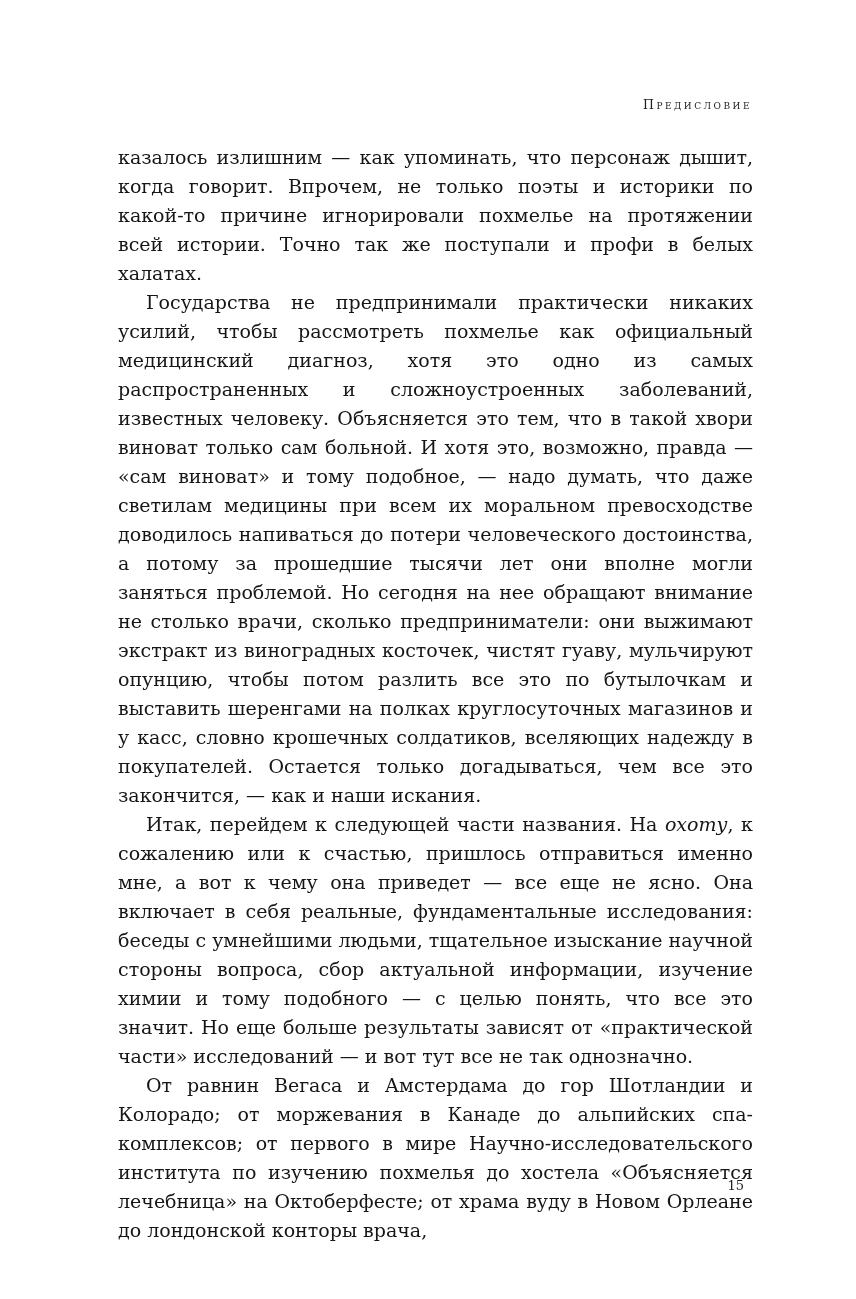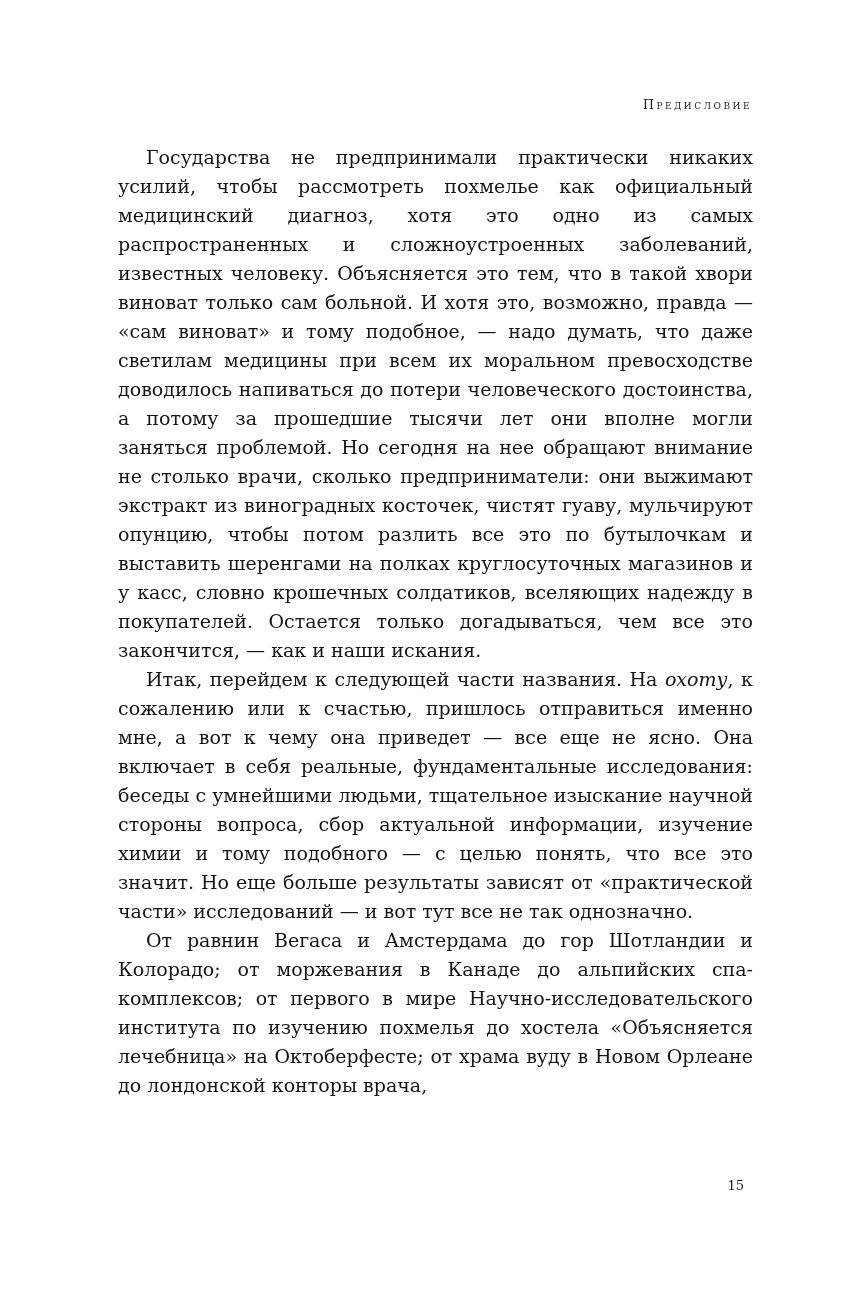--- a/index.html
+++ b/index.html
@@ -55,20 +55,21 @@
 </style>
 </head>
 <body>
 
 <div class="page">
 
   <div class="running-head">Предисловие</div>
 
   <div class="text-block">
 
+    <p class="no-indent">казалось излишним — как упоминать, что персонаж дышит, когда говорит. Впрочем, не только поэты и историки по какой-то причине игнорировали похмелье на протяжении всей истории. Точно так же поступали и профи в белых халатах.</p>
 
     <p>Государства не предпринимали практически никаких усилий, чтобы рассмотреть похмелье как официальный медицинский диагноз, хотя это одно из самых распространенных и сложноустроенных заболеваний, известных человеку. Объясняется это тем, что в такой хвори виноват только сам больной. И хотя это, возможно, правда — «сам виноват» и тому подобное, — надо думать, что даже светилам медицины при всем их моральном превосходстве доводилось напиваться до потери человеческого достоинства, а потому за прошедшие тысячи лет они вполне могли заняться проблемой. Но сегодня на нее обращают внимание не столько врачи, сколько предприниматели: они выжимают экстракт из виноградных косточек, чистят гуаву, мульчируют опунцию, чтобы потом разлить все это по бутылочкам и выставить шеренгами на полках круглосуточных магазинов и у касс, словно крошечных солдатиков, вселяющих надежду в покупателей. Остается только догадываться, чем все это закончится, — как и наши искания.</p>
 
     <p><span>Итак, перейдем к следующей части названия. На </span><em>охоту</em><span>, к сожалению или к счастью, пришлось отправиться именно мне, а вот к чему она приведет — все еще не ясно. Она включает в себя реальные, фундаментальные исследования: беседы с умнейшими людьми, тщательное изыскание научной стороны вопроса, сбор актуальной информации, изучение химии и тому подобного — с целью понять, что все это значит. Но еще больше результаты зависят от «практической части» исследований — и вот тут все не так однозначно.</span></p>
 
     <p>От равнин Вегаса и Амстердама до гор Шотландии и Колорадо; от моржевания в Канаде до альпийских спа-комплексов; от первого в мире Научно-исследовательского института по изучению похмелья до хостела «Объясняется лечебница» на Октоберфесте; от храма вуду в Новом Орлеане до лондонской конторы врача,</p>
 
   </div>
 
   <div class="page-number">15</div>

